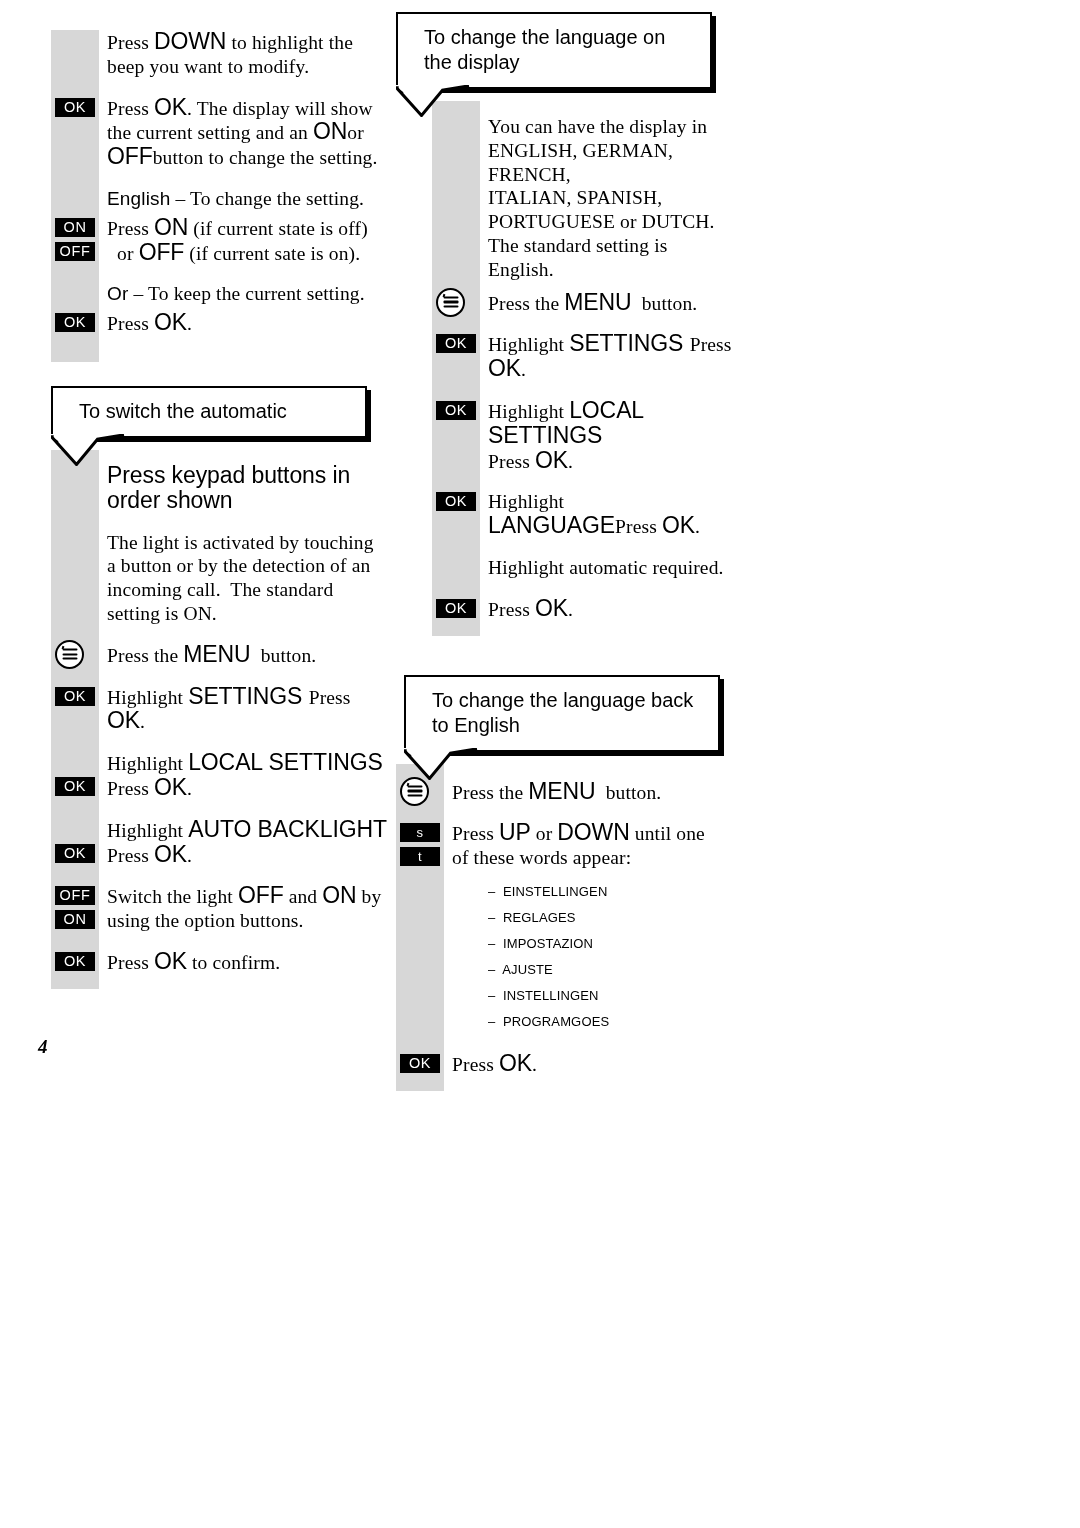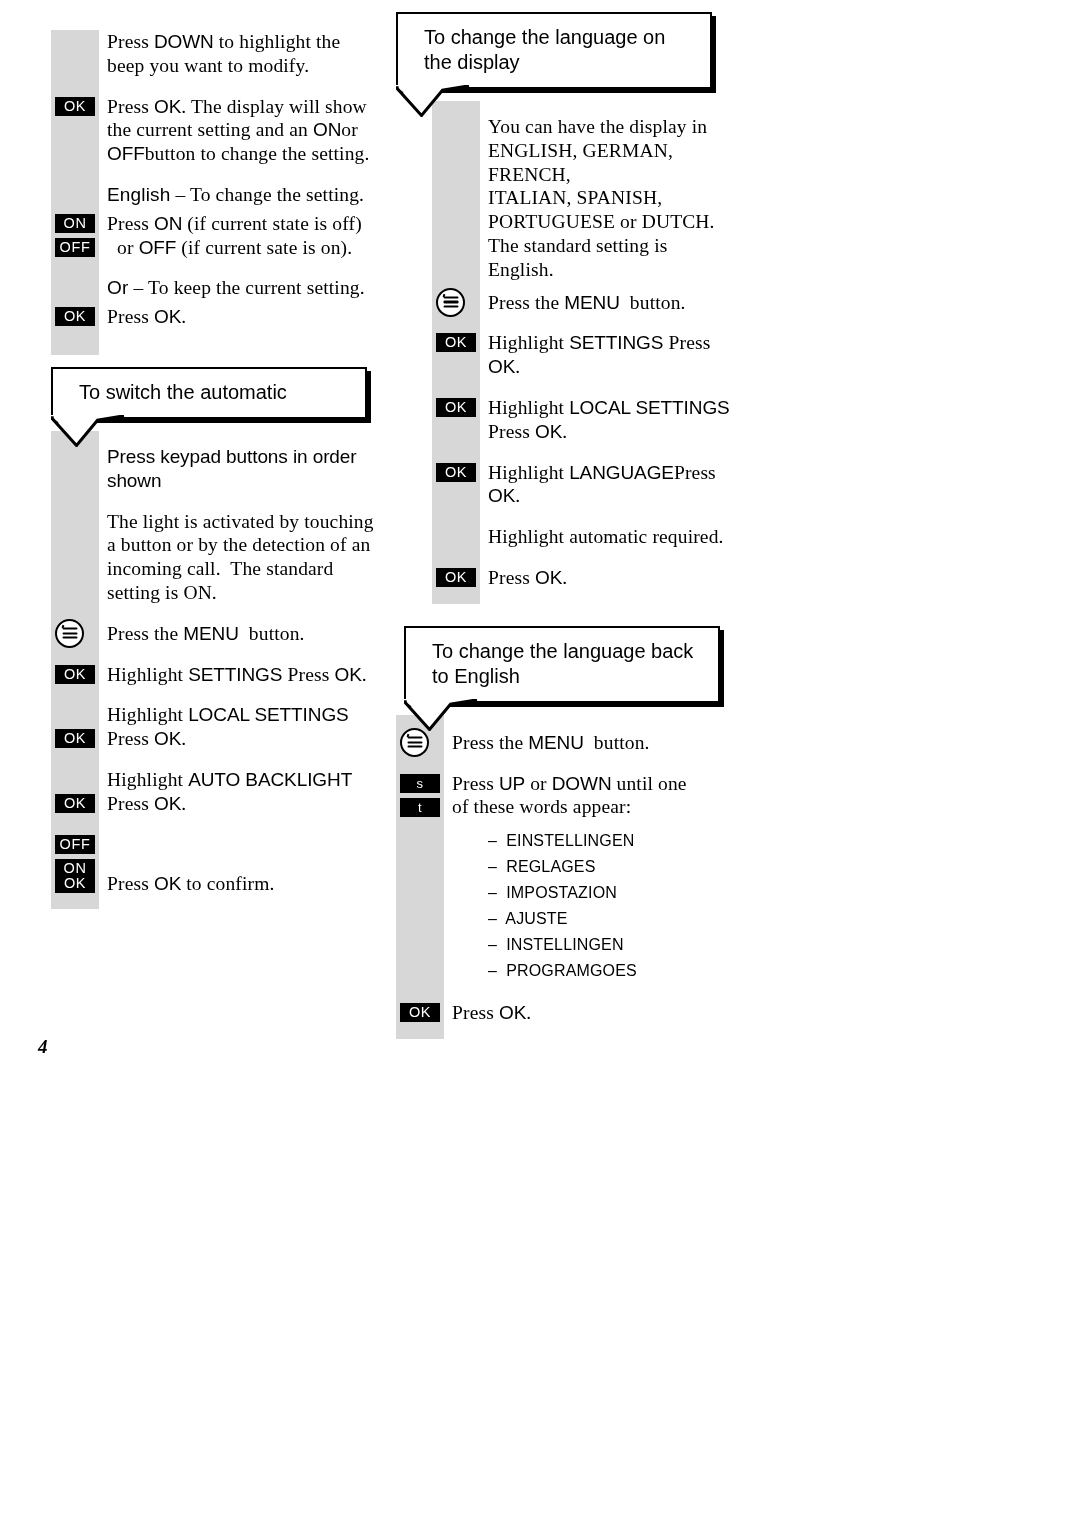--- a/index.html
+++ b/index.html
@@ -80,21 +80,21 @@
     width:15px;height:11px;
     display:flex;flex-direction:column;justify-content:space-between;
   }
   .circ .bars i{display:block;height:2.2px;background:#000;border-radius:1px;}
   .circ .tick{
     position:absolute;left:5px;top:4px;width:1.5px;height:3px;background:#000;
     transform:rotate(18deg);
   }
 
   
-  .s{font-family:"Liberation Sans", sans-serif;font-size:19px;letter-spacing:-0.1px;}
+  .s{font-family:"Liberation Sans", sans-serif;font-size:23px;letter-spacing:-0.1px;}
   .sbold{font-family:"Liberation Sans", sans-serif;font-size:19px;}
 
   
   .callout{
     position:relative;
     box-sizing:border-box;
     border:2.5px solid #000;
     background:#ffffff;
     padding:11px 14px 12px 26px;
     font-family:"Liberation Sans", sans-serif;
@@ -107,21 +107,21 @@
     position:absolute;
     left:-2.5px;
     bottom:-30px;
     width:74px;height:32px;
     z-index:4;
   }
 
   
   .dashlist{
     font-family:"Liberation Sans", sans-serif;
-    font-size:16px;
+    font-size:13px;
     line-height:26px;
     padding-left:36px;
   }
   .dashlist div{white-space:pre;}
 
   
   .pageno{
     position:absolute;left:38px;top:1036px;
     font-family:"Liberation Serif", serif;
     font-style:italic;
@@ -178,21 +178,21 @@
         <div class="row">
           <div class="gutter">
             <div class="badge ok" style="top:2px;">OK</div>
           </div>
           <div class="body">Press <span class="s">OK</span>.</div>
         </div>
         <div style="height:26px;"></div>
       </div>
     </div>
 
-    <div style="position:relative;margin-top:12px;width:316px;">
+    <div style="position:relative;margin-top:24px;width:316px;">
       <div class="callout">
         <div>To switch the automatic</div>
         <svg class="tail" viewBox="0 0 74 32">
           <polygon points="0,0 74,0 46,6 26,30 6,6 0,4" fill="#ffffff" stroke="none"></polygon>
           <path d="M 1.2 1.2 L 1.2 3.5 L 25.5 30.5 L 46.5 5.2 L 73 0.8" fill="none" stroke="#000000" stroke-width="3"></path>
         </svg>
       </div>
     </div>
 
     <div class="block" style="margin-top:12px;">
@@ -250,20 +250,21 @@
           </div>
           <div class="body">Highlight <span class="s">AUTO BACKLIGHT</span><br>Press <span class="s">OK</span>.</div>
         </div>
         <div class="spacer"></div>
 
         <div class="row">
           <div class="gutter">
             <div class="badge off" style="top:2px;">OFF</div>
             <div class="badge on" style="top:26px;">ON</div>
           </div>
+          <div class="body">Switch the light <span class="s">OFF</span> and <span class="s">ON</span> by<br>using the option buttons.</div>
         </div>
         <div class="spacer"></div>
 
         <div class="row">
           <div class="gutter">
             <div class="badge ok" style="top:2px;">OK</div>
           </div>
           <div class="body">Press <span class="s">OK</span> to confirm.</div>
         </div>
         <div style="height:14px;"></div>
@@ -344,21 +345,21 @@
         <div class="row">
           <div class="gutter">
             <div class="badge ok" style="top:2px;">OK</div>
           </div>
           <div class="body">Press <span class="s">OK</span>.</div>
         </div>
         <div style="height:14px;"></div>
       </div>
     </div>
 
-    <div style="position:relative;margin-top:22px;width:316px;padding-left:8px;">
+    <div style="position:relative;margin-top:39px;width:316px;padding-left:8px;">
       <div class="callout">
         <div>To change the language back</div>
         <div>to English</div>
         <svg class="tail" viewBox="0 0 74 32">
           <polygon points="0,0 74,0 46,6 26,30 6,6 0,4" fill="#ffffff" stroke="none"></polygon>
           <path d="M 1.2 1.2 L 1.2 3.5 L 25.5 30.5 L 46.5 5.2 L 73 0.8" fill="none" stroke="#000000" stroke-width="3"></path>
         </svg>
       </div>
     </div>
 

